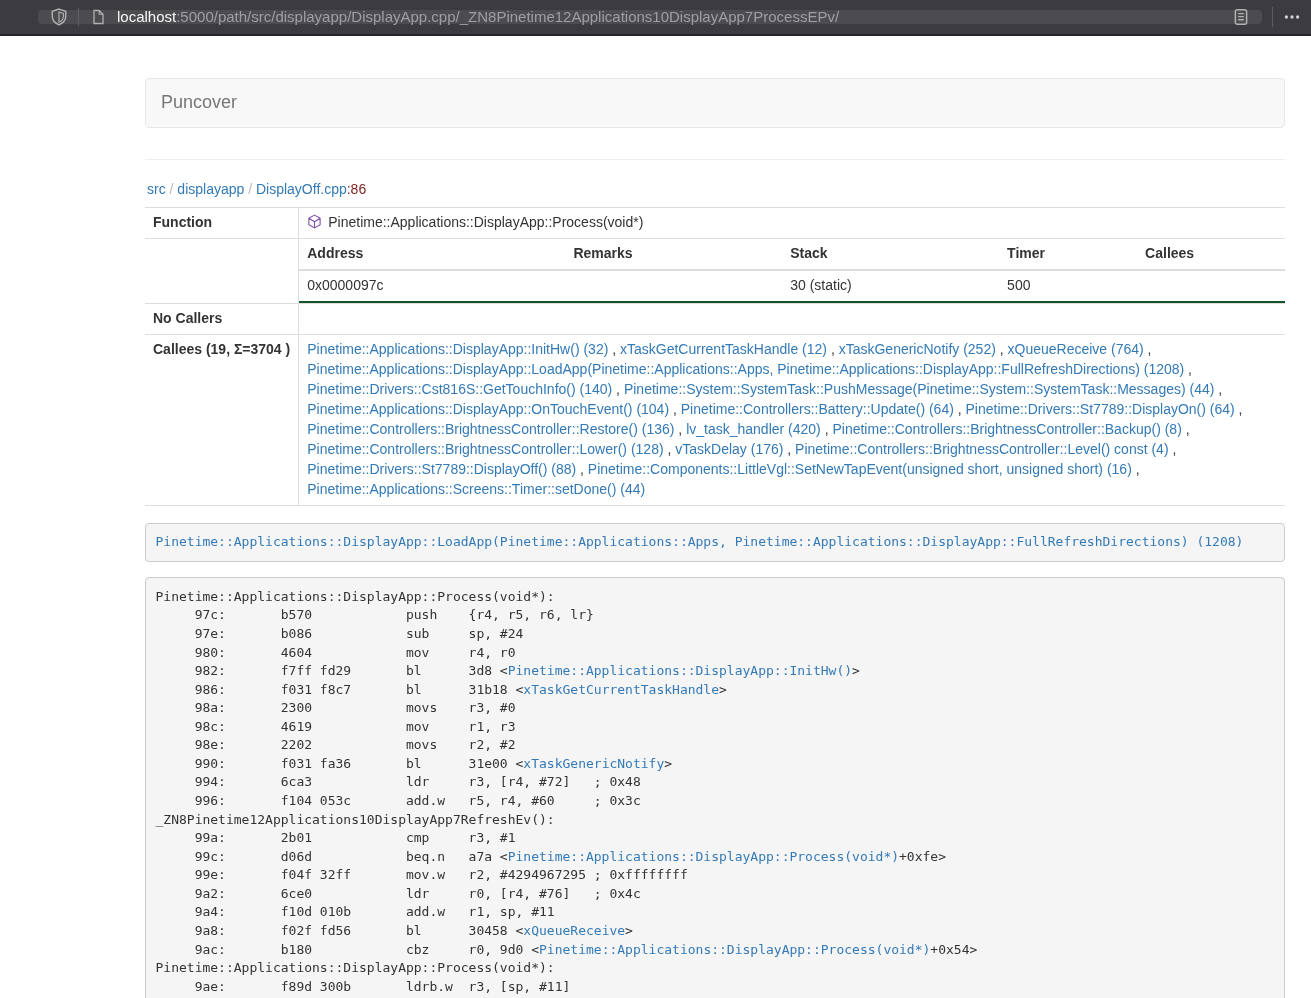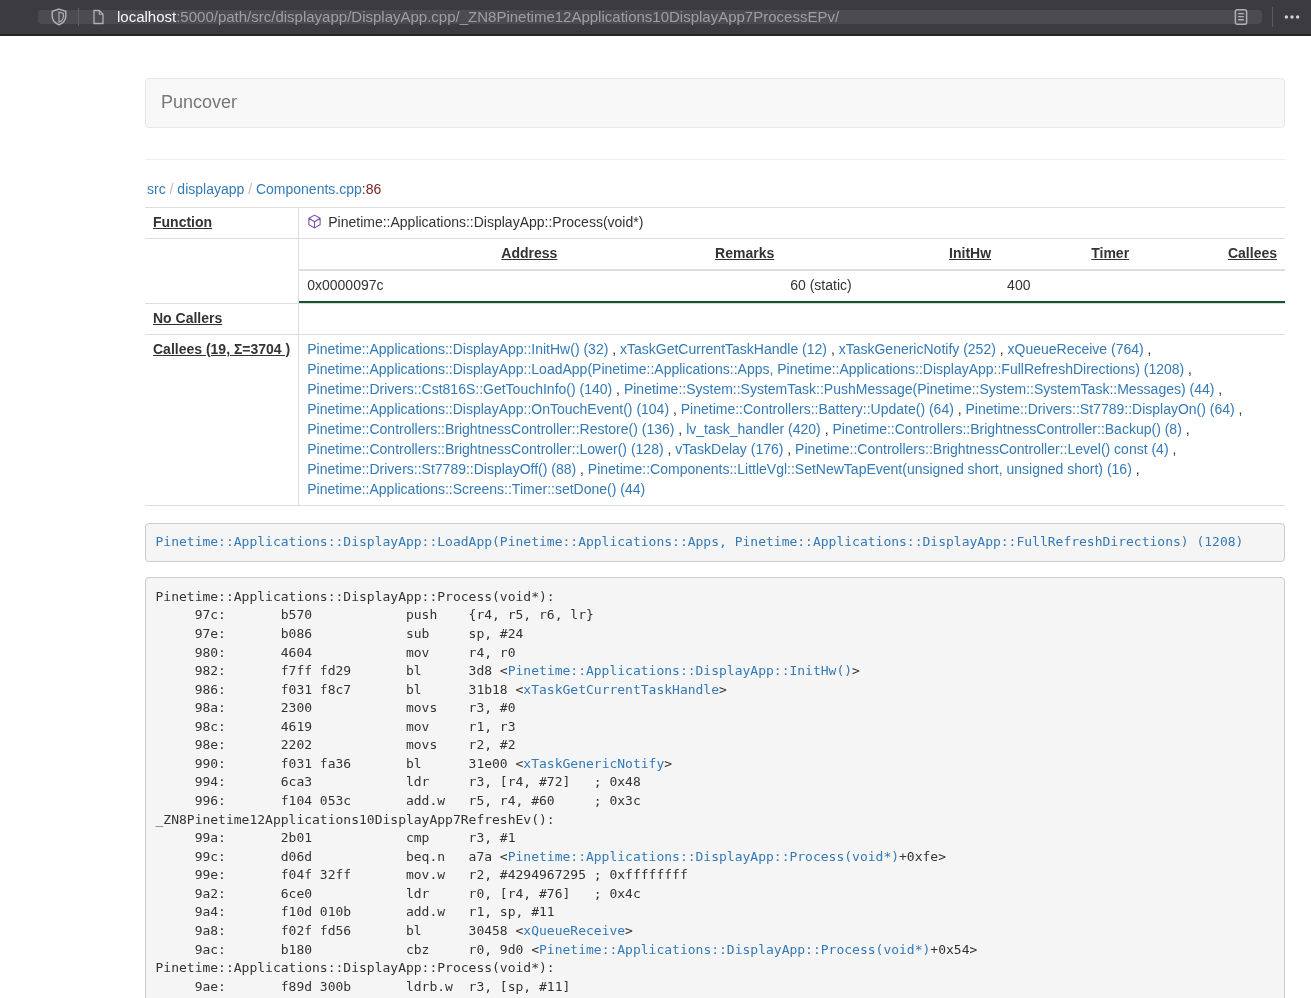--- a/index.html
+++ b/index.html
@@ -46,26 +46,26 @@
   .crumbs { margin:20px 0 7px 2px; }
   .bc-sep { color:#bbb; }
   .bc-suffix { color:#7f1d1d; }
 
   .main-table { width:100%; border-collapse:collapse; border-bottom:1px solid #ddd; }
   .main-table > tbody > tr > th,
   .main-table > tbody > tr > td {
     border-top:1px solid #ddd; padding:5px 8px; text-align:left; vertical-align:top;
   }
   .main-table > tbody > tr > th {
-    width:145px; border-right:1px solid #ddd; font-weight:bold; white-space:nowrap;text-decoration:underline;
+    width:145px; border-right:1px solid #ddd; font-weight:bold; white-space:nowrap;
   }
   .main-table td.nested { padding:0; }
 
   .inner { width:100%; border-collapse:collapse; }
-  .inner th { padding:5px 8px; text-align:right; font-weight:bold; border-bottom:2px solid #ddd;text-decoration:underline; }
+  .inner th { padding:5px 8px; text-align:left; font-weight:bold; border-bottom:2px solid #ddd; }
   .inner td { padding:5px 8px; text-align:left; border-bottom:2px solid #14532d; }
   .inner th:nth-child(1), .inner td:nth-child(1) { width:27%; }
   .inner th:nth-child(2), .inner td:nth-child(2) { width:22%;margin-left:26px; }
   .inner th:nth-child(3), .inner td:nth-child(3) { width:22%; }
   .inner th:nth-child(4), .inner td:nth-child(4) { width:14%; }
   .inner th:nth-child(5), .inner td:nth-child(5) { width:15%; }
 
   .cube { vertical-align:-2px; margin-right:6px; }
   .callee-sep { color:#333; }
 
@@ -115,51 +115,51 @@
 </div>
 
 <div class="container">
 
   <div class="navbar">
     <a class="brand">Puncover</a>
   </div>
 
   <hr class="rule">
 
-  <div class="crumbs"><a>src</a><span class="bc-sep"> / </span><a>displayapp</a><span class="bc-sep"> / </span><a>Components.cpp</a><span class="bc-suffix">:86</span></div>
+  <div class="crumbs"><a>src</a><span class="bc-sep"> / </span><a>displayapp</a><span class="bc-sep"> / </span><a>DisplayOff.cpp</a><span class="bc-suffix">:86</span></div>
 
   <table class="main-table">
     <tbody>
       <tr>
         <th>Function</th>
         <td>
           <svg class="cube" width="15" height="15" viewBox="0 0 16 16">
               <path d="M8 1.2 14 4.6v6.8L8 14.8 2 11.4V4.6Z M2 4.6 8 8.2 14 4.6 M8 8.2v6.6" fill="none" stroke="#7d4fa8" stroke-width="1.15" stroke-linejoin="round"></path>
             </svg><span>Pinetime::Applications::DisplayApp::Process(void*)</span>
         </td>
       </tr>
       <tr>
         <th></th>
         <td class="nested">
           <table class="inner">
             <thead>
                 <tr id="metrics-head">
                   <th>Address</th>
                   <th>Remarks</th>
-                  <th>InitHw</th>
+                  <th>Stack</th>
                   <th>Timer</th>
                   <th>Callees</th>
                 </tr>
               </thead>
             <tbody>
                 <tr id="metrics-row">
                   <td>0x0000097c</td>
                   <td></td>
-                  <td>60 (static)</td>
-                  <td>400</td>
+                  <td>30 (static)</td>
+                  <td>500</td>
                   <td></td>
                 </tr>
               </tbody>
           </table>
         </td>
       </tr>
       <tr>
         <th>No Callers</th>
         <td></td>
       </tr>

